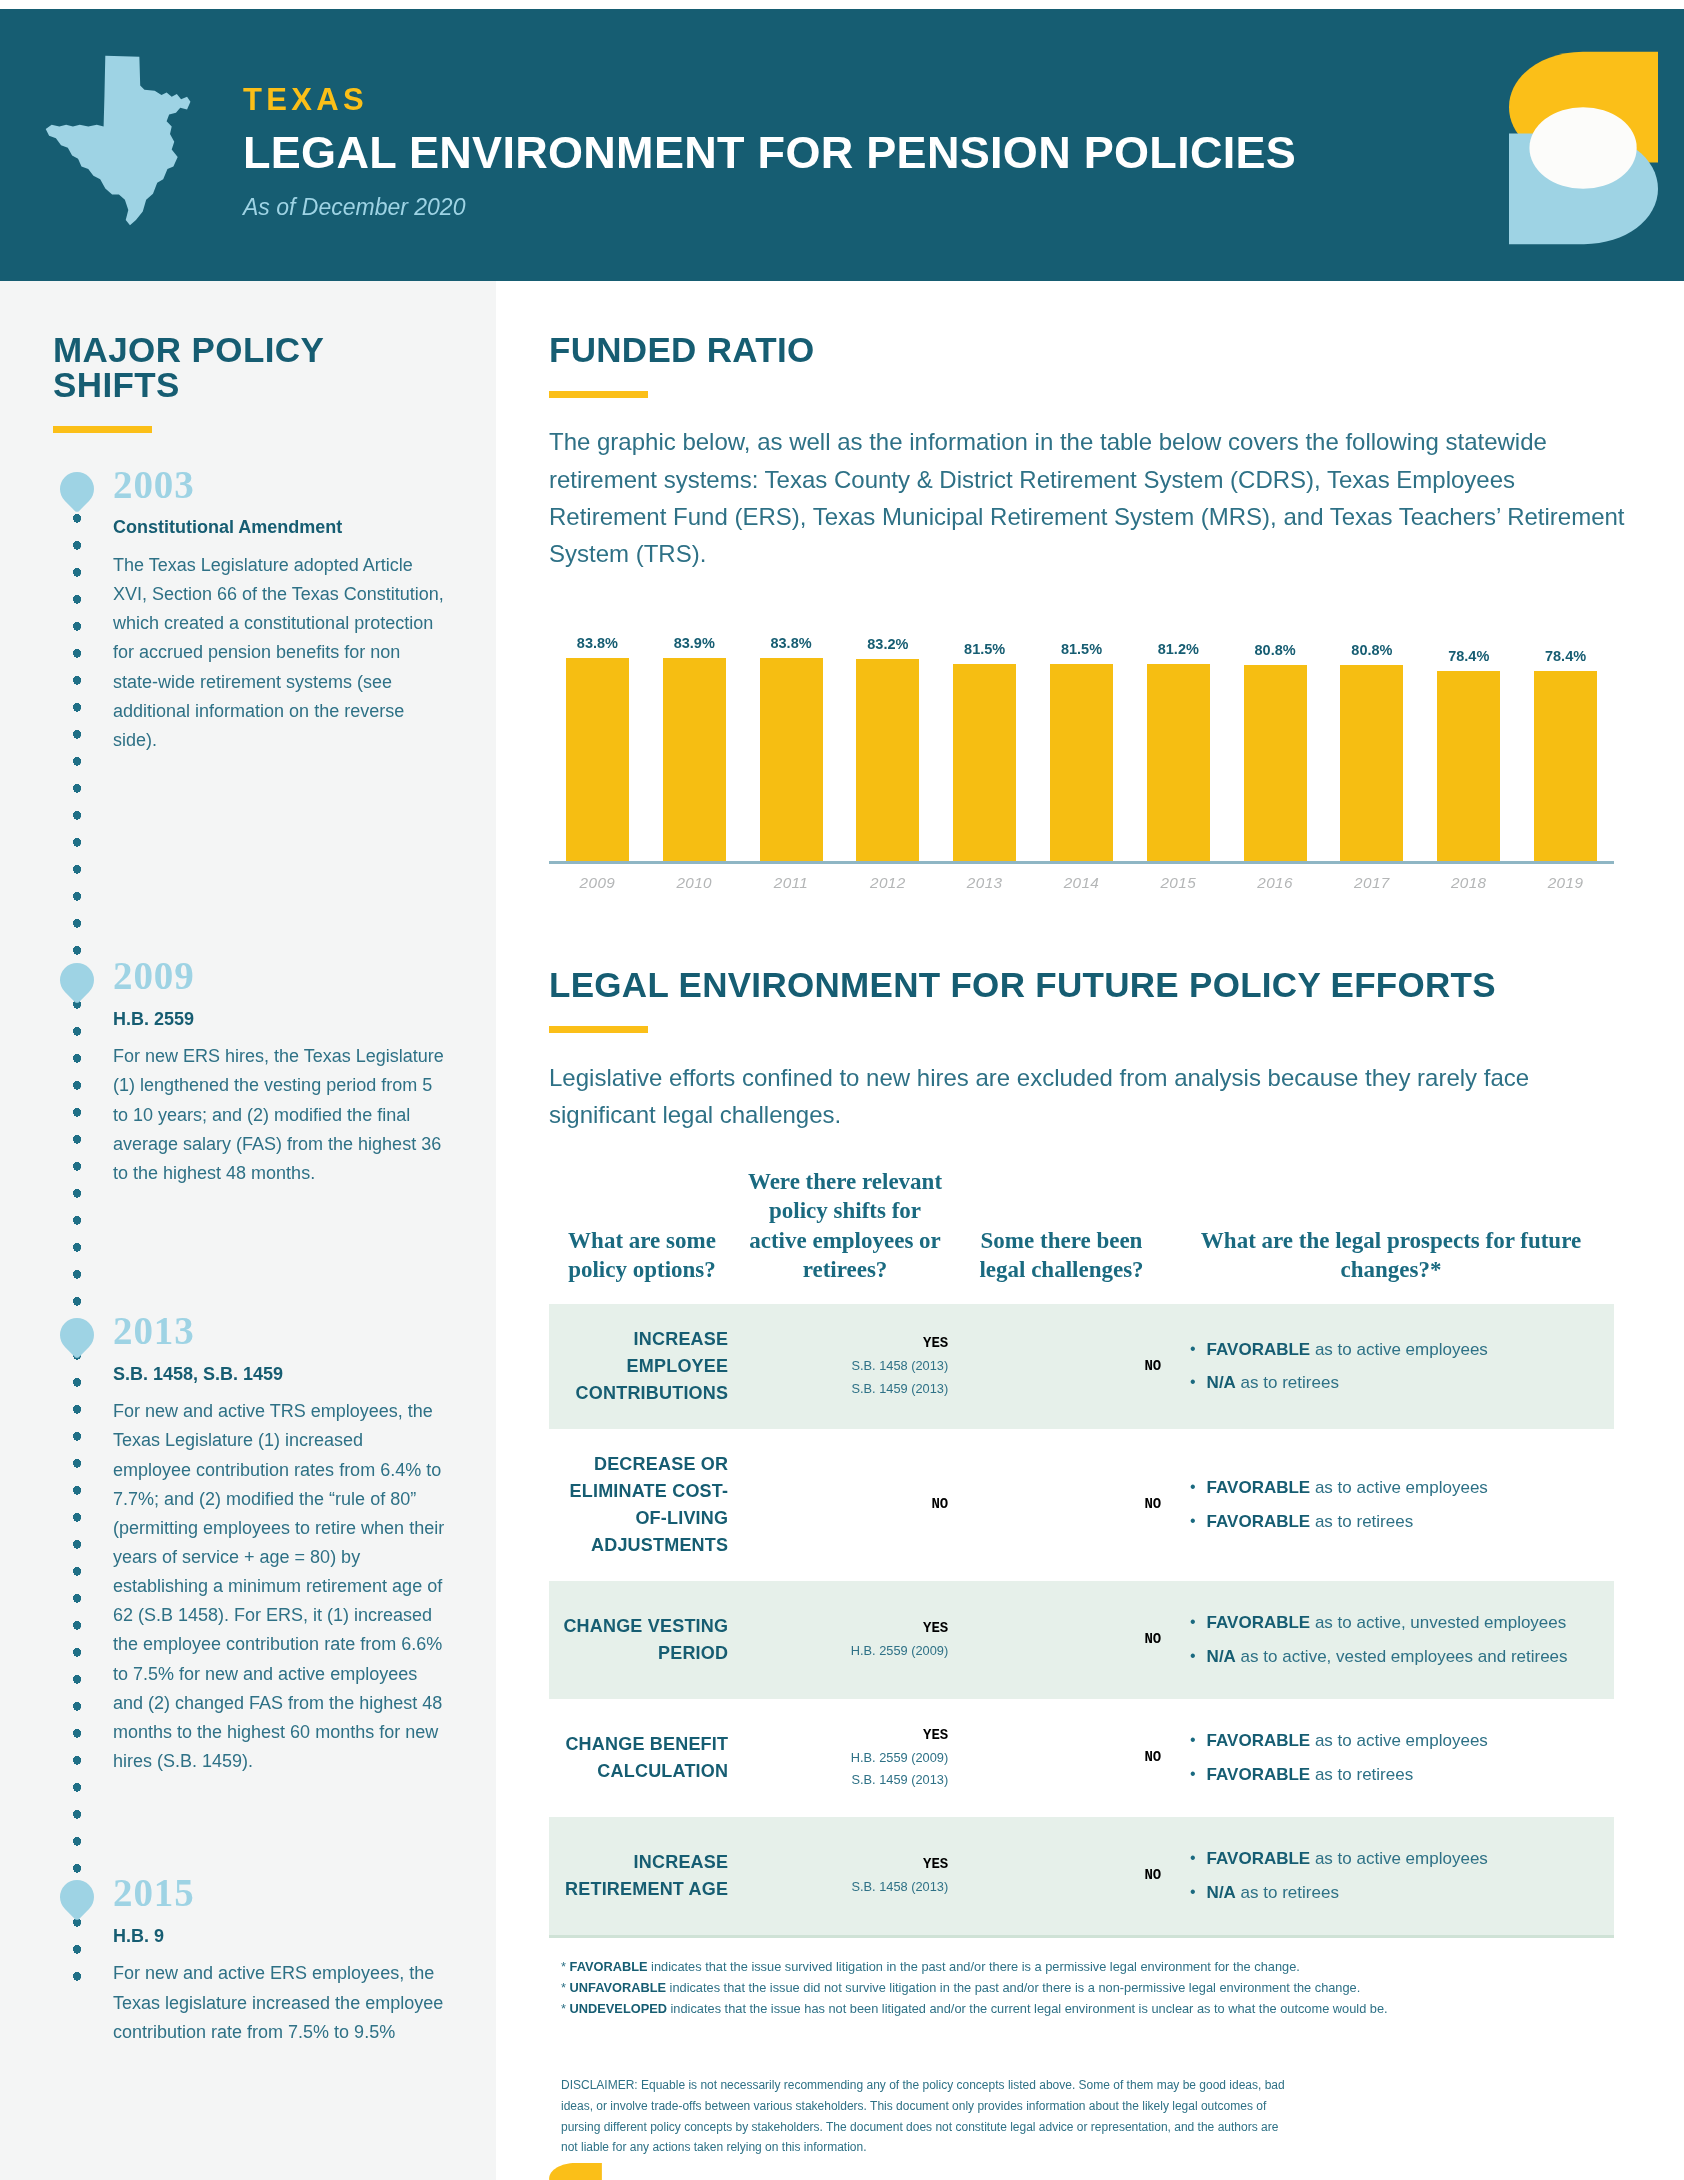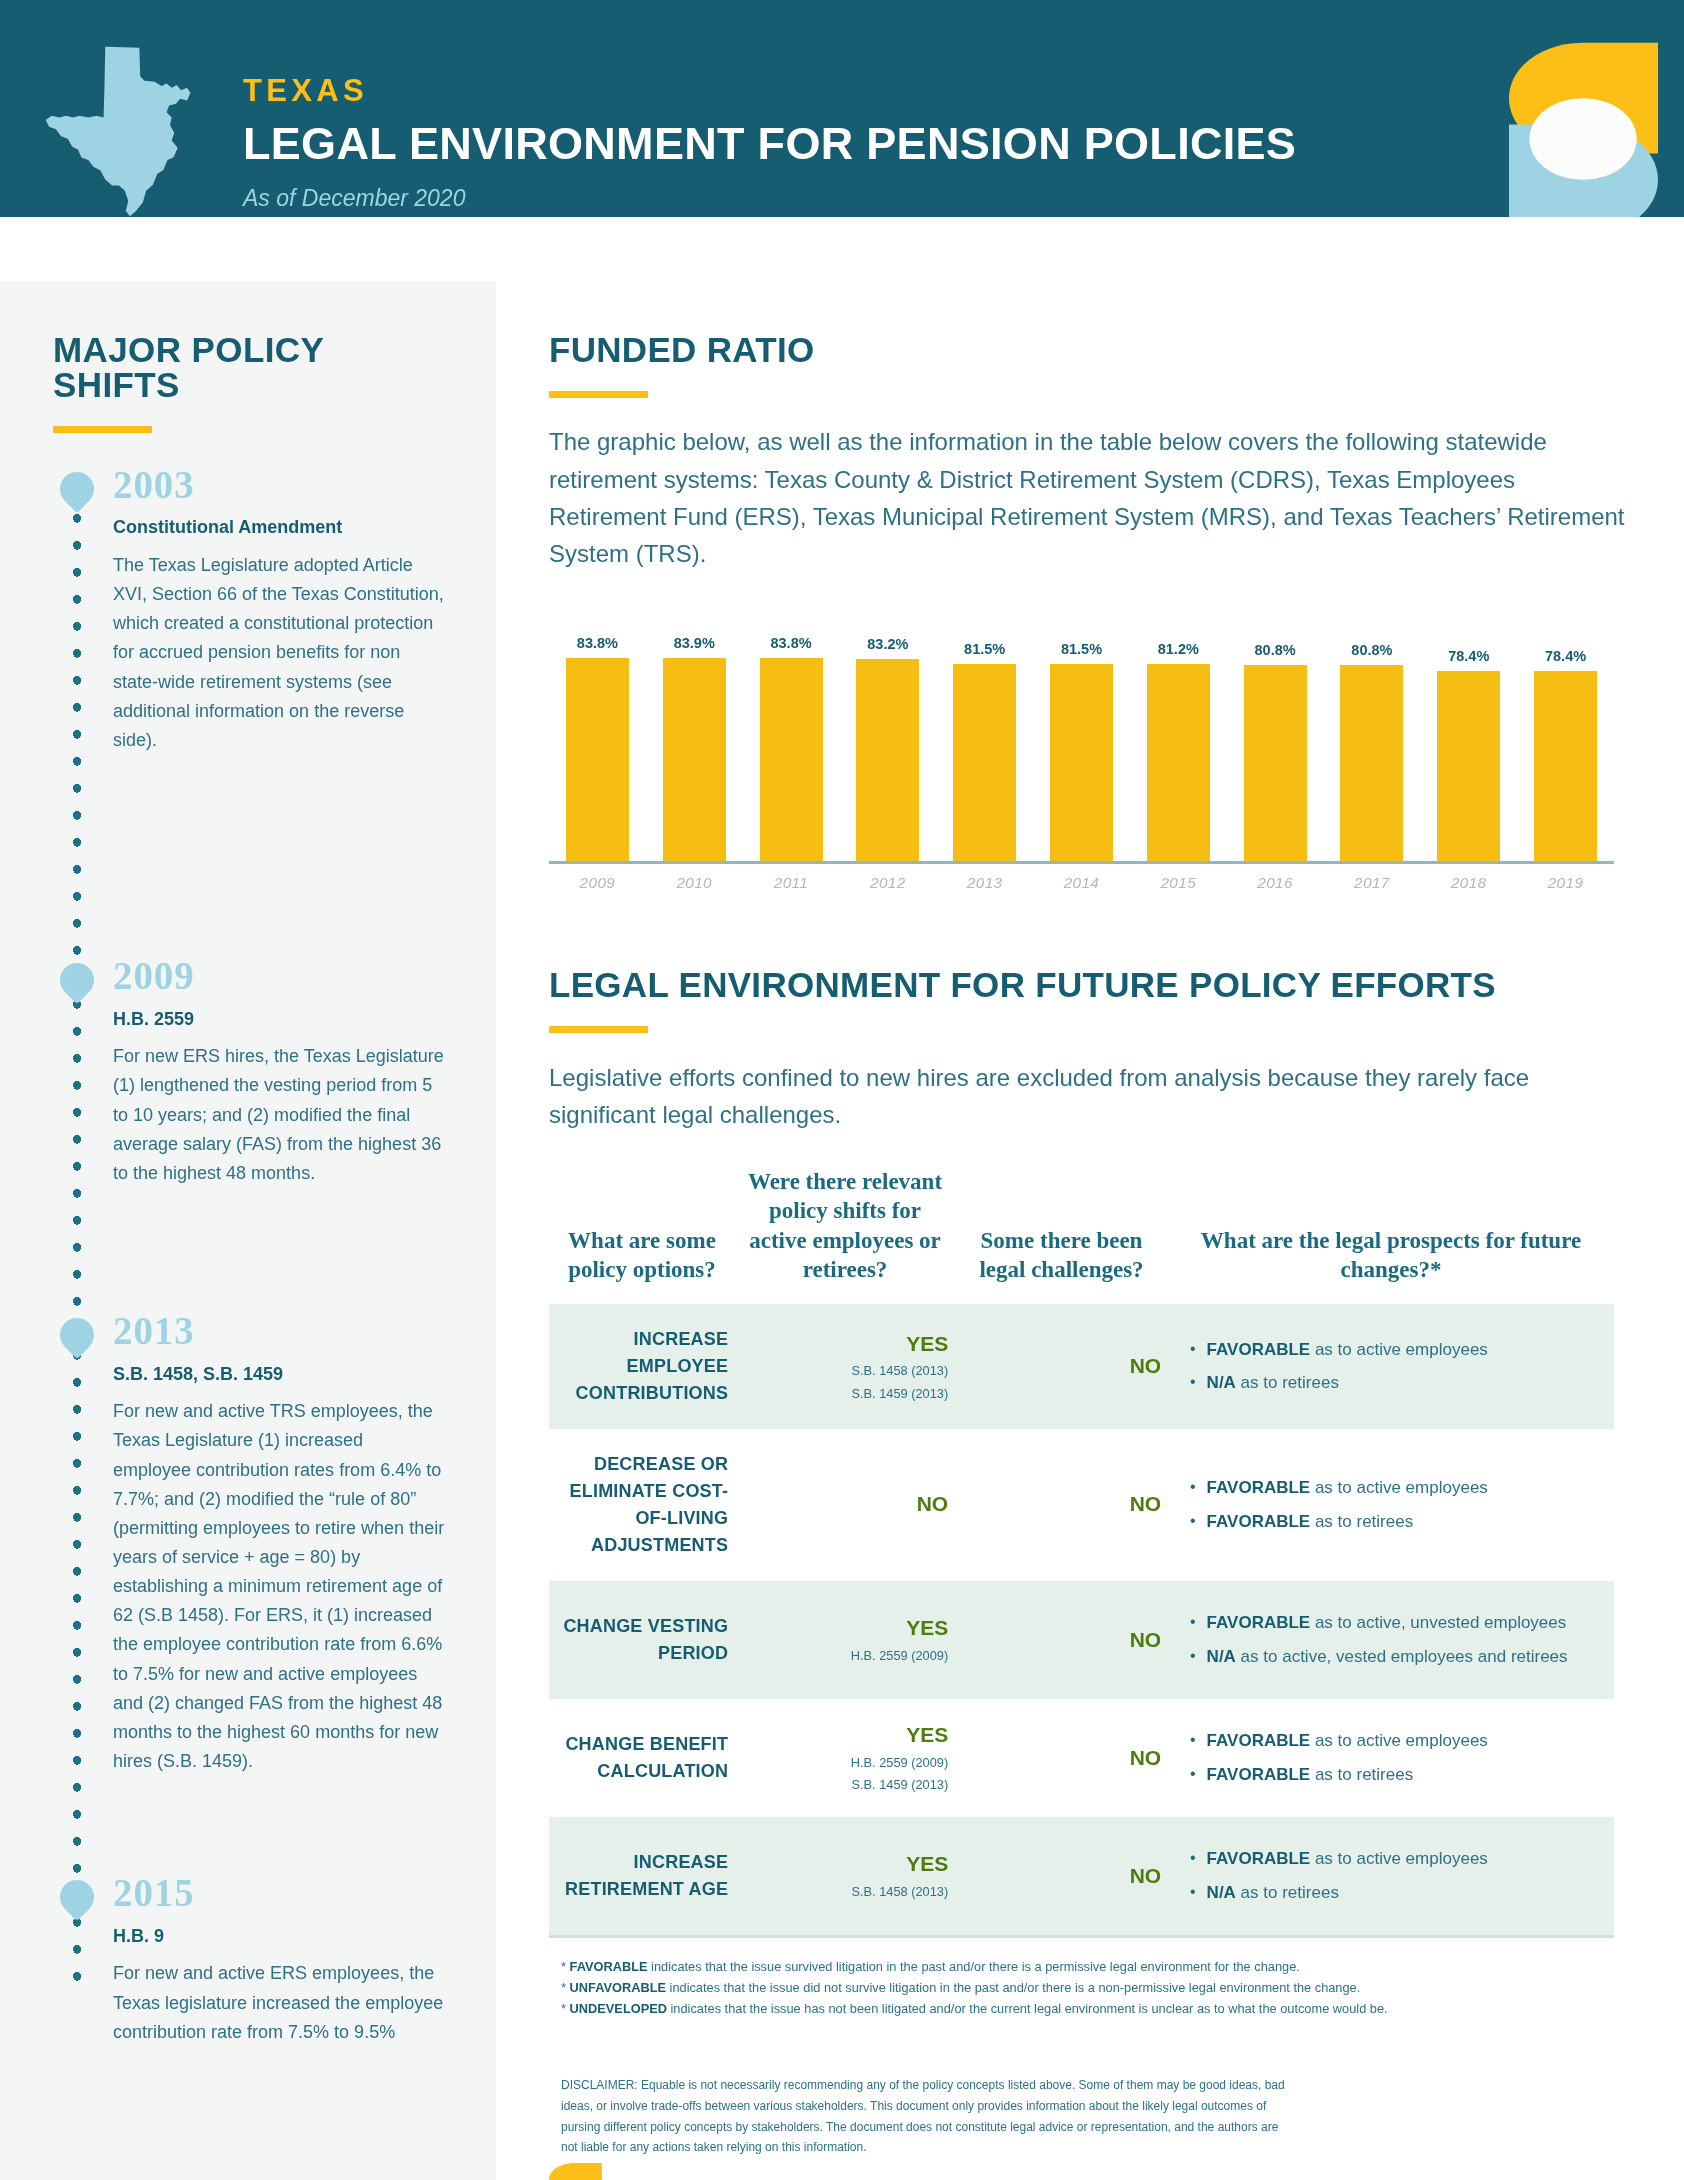--- a/index.html
+++ b/index.html
@@ -13,22 +13,22 @@
     position: relative;
     width: 1685px;
     height: 2181px;
     background: #ffffff;
     overflow: hidden;
   }
 
   
   .header {
     position: absolute;
-    left: 0; top: 0;
-    width: 1685px; height: 217px;
+    left: 0; top: 9px;
+    width: 1685px; height: 281px;
     background: #165D72;
     overflow: hidden;
   }
   .tx-map {
     position: absolute;
     left: 44px; top: 44px;
     width: 149px; height: 175px;
   }
   .hdr-text { position: absolute; left: 243px; top: 75px; }
   .hdr-eyebrow {
@@ -226,24 +226,25 @@
     text-align: right;
   }
   .opt {
     color: #165D72;
     font-size: 18px;
     font-weight: 700;
     line-height: 1.5;
     letter-spacing: 0.2px;
   }
   .yn {
-    color: #4d7c0f;
-    font-size: 21px;
+    color: #000000;
+    font-size: 14px;
     font-weight: 700;
     line-height: 1.35;
+    font-family: Liberation Mono, monospace;
   }
   .cite {
     color: #2E7186;
     font-size: 12.8px;
     font-weight: 400;
     line-height: 1.42;
     margin-top: 4.3px;
   }
   .td4 { text-align: left; padding-left: 22px; }
   .bullet-row {

